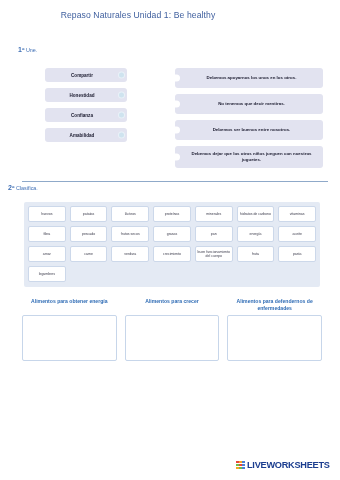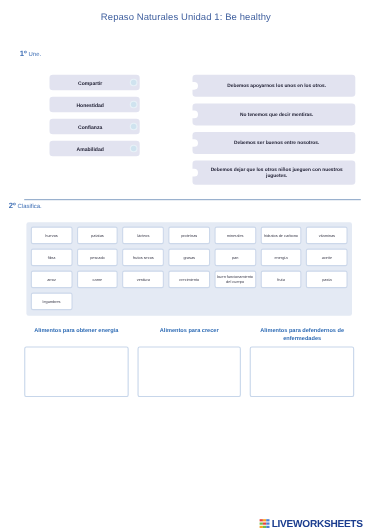--- a/index.html
+++ b/index.html
@@ -23,21 +23,20 @@
   
   .worksheet-title {
     position: absolute;
     top: 10px;
     left: 0;
     width: 276px;
     text-align: center;
     font-size: 8.6px;
     color: #3f5f9e;
     letter-spacing: .1px;
-    padding-left: 31px;
   }
 
   
   .ex-heading {
     position: absolute;
     font-size: 5.4px;
     color: #3f6fb5;
     white-space: nowrap;
   }
   .ex-heading .num {
@@ -181,21 +180,21 @@
     height: 44px;
     background: #ffffff;
     border: 1px solid #c7d6ea;
     border-radius: 2px;
   }
 
   
   .logo {
     position: absolute;
     left: 236px;
-    top: 471px;
+    top: 460px;
     display: flex;
     align-items: center;
     gap: 2px;
   }
   .logo-mark {
     display: grid;
     grid-template-columns: repeat(3, 2.6px);
     grid-template-rows: repeat(3, 2.6px);
     gap: .6px;
   }

